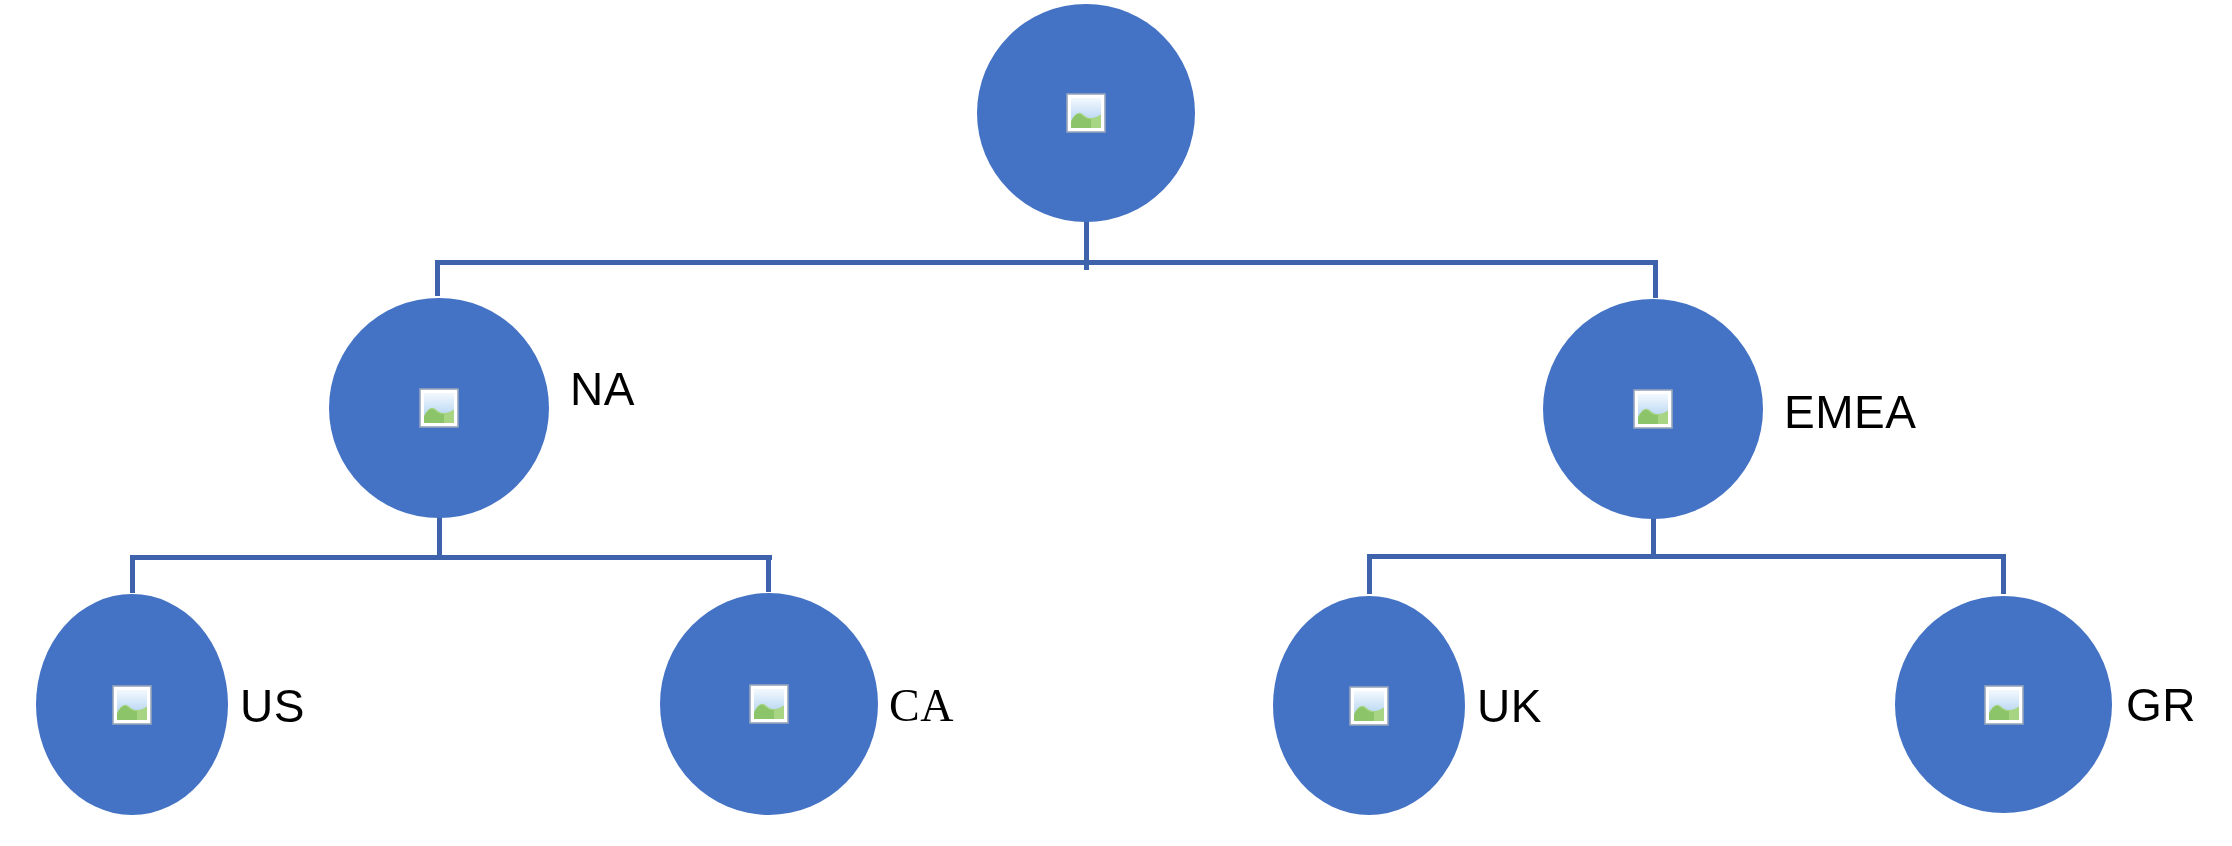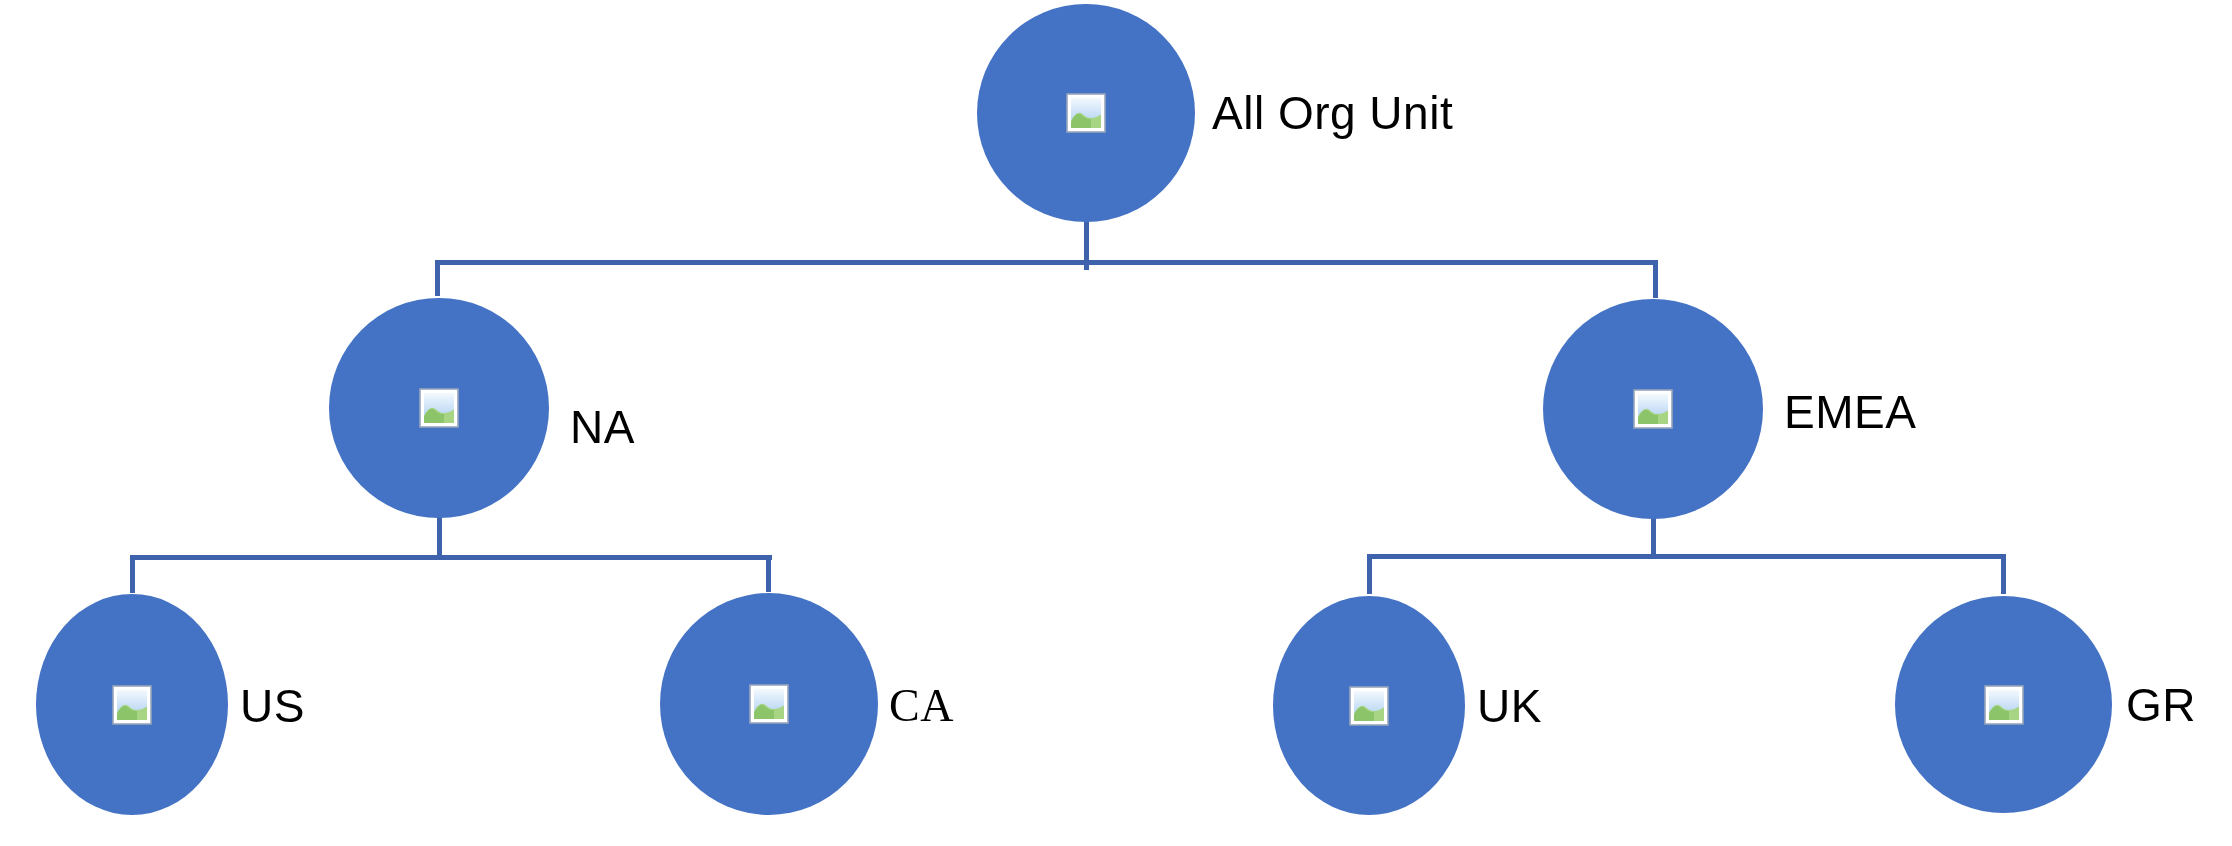--- a/index.html
+++ b/index.html
@@ -34,21 +34,21 @@
   #n-ca{left:660px;top:593px;width:218px;height:222px;}
   #n-uk{left:1273px;top:596px;width:192px;height:219px;}
   #n-gr{left:1895px;top:596px;width:217px;height:217px;}
   .pic{width:40px;height:40px;display:block;}
   
   .nlabel{
     position:absolute;transform:translateY(-50%);
     font-size:46px;color:#000000;white-space:nowrap;letter-spacing:0.5px;
   }
   #l-root{left:1212px;top:113px;}
-  #l-na{left:570px;top:427px;text-align:right;}
+  #l-na{left:570px;top:389px;text-align:right;}
   #l-emea{left:1784px;top:412px;}
   #l-us{left:240px;top:706px;text-align:center;}
   #l-ca{left:889px;top:705px;font-family:Liberation Serif, serif;}
   #l-uk{left:1477px;top:706px;text-align:right;}
   #l-gr{left:2126px;top:705px;}
 </style>
 </head>
 <body>
 
 <div id="stage">
@@ -125,21 +125,20 @@
   </div>
   <div class="node" id="n-gr">
     <svg class="pic" viewBox="0 0 40 40">
       <rect x="1" y="1" width="38" height="38" fill="#ffffff" stroke="#97a5bb" stroke-width="1.6"></rect>
       <rect x="5" y="5" width="30" height="30" fill="url(#skyg)"></rect>
       <path d="M5 28 C9 20 13 18 16.5 21 C20 24 22 25.5 26 25 C29.5 24.5 32.5 23 35 21.5 L35 35 L5 35 Z" fill="#a8d584"></path>
       <path d="M5 29 C9 21 12.5 19.5 16 22.5 C19 25 21.5 26.5 25 26 L25 35 L5 35 Z" fill="#8cc469"></path>
     </svg>
   </div>
 
-  <div class="nlabel" id="l-root">All Org Unit</div>
   <div class="nlabel" id="l-na">NA</div>
   <div class="nlabel" id="l-emea">EMEA</div>
   <div class="nlabel" id="l-us">US</div>
   <div class="nlabel" id="l-ca">CA</div>
   <div class="nlabel" id="l-uk">UK</div>
   <div class="nlabel" id="l-gr">GR</div>
 
 </div>
 
 </body></html>

